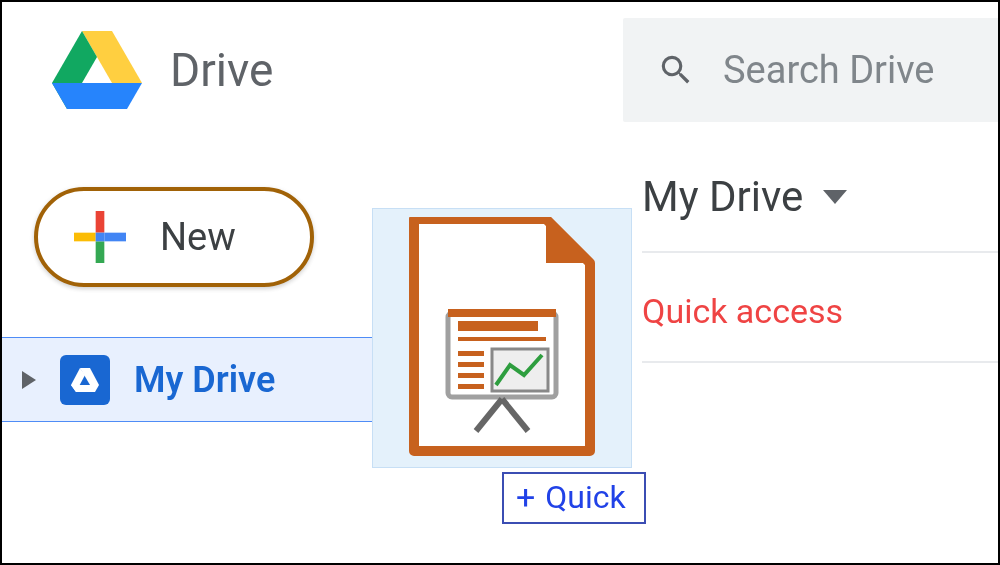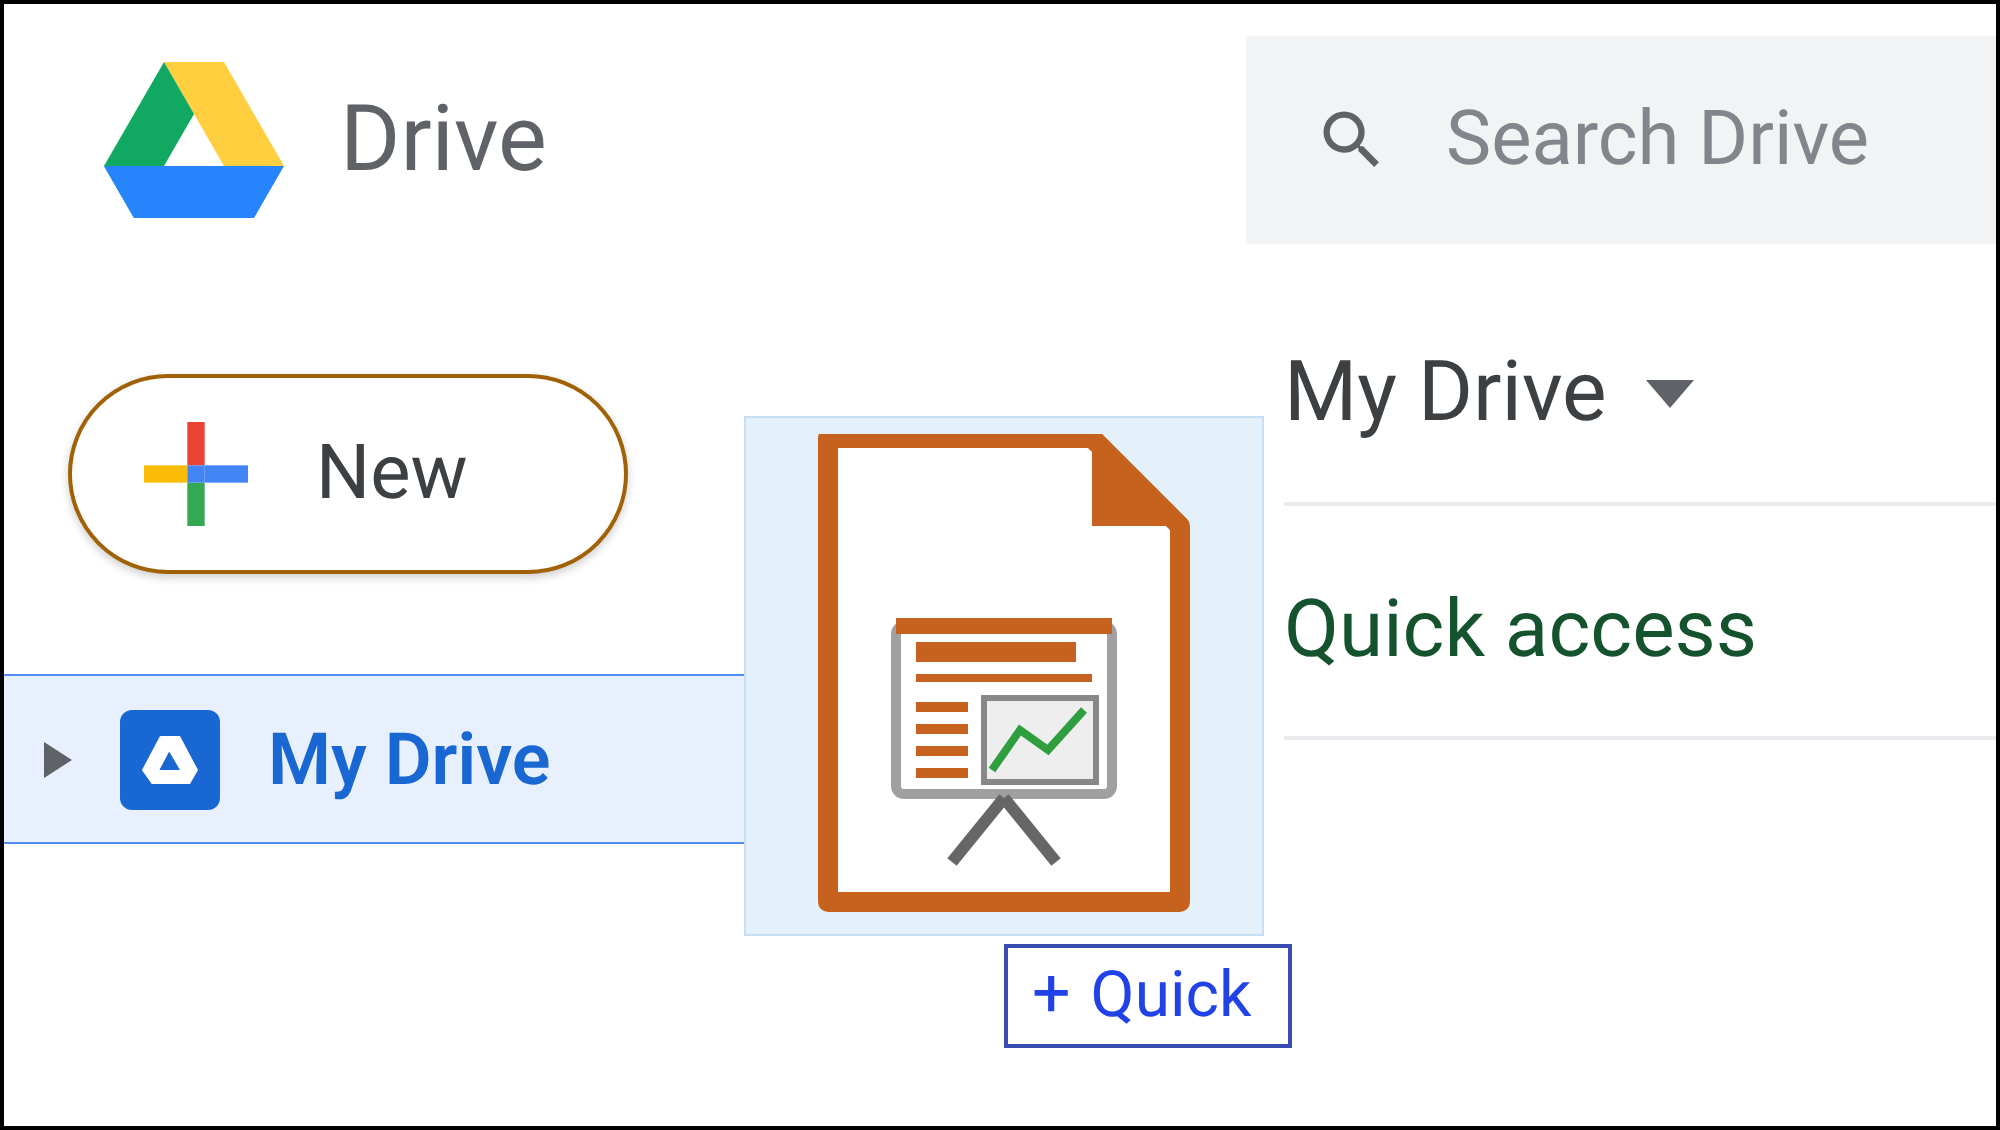--- a/index.html
+++ b/index.html
@@ -53,21 +53,21 @@
   .sidebar {
     position: absolute;
     left: 0;
     top: 185px;
     width: 615px;
   }
 
   .new-button {
     margin-left: 32px;
     background: #fff;
-    border: 2px solid #a16207;
+    border: 4px solid #a16207;
     border-radius: 60px;
     height: 100px;
     width: 280px;
     display: flex;
     align-items: center;
     gap: 34px;
     padding-left: 36px;
     box-shadow: 0 2px 4px rgba(0,0,0,0.15), 0 1px 6px rgba(0,0,0,0.05);
     cursor: pointer;
   }
@@ -145,22 +145,22 @@
     border-left: 12px solid transparent;
     border-right: 12px solid transparent;
     border-top: 14px solid #5f6368;
   }
   .quick-access {
     padding-top: 38px;
     padding-bottom: 30px;
     border-bottom: 2px solid #e8eaed;
   }
   .quick-access-label {
-    font-size: 40px;
-    color: #14532d;
+    font-size: 34px;
+    color: #ef4444;
   }
 
   
   .drag-ghost {
     position: absolute;
     left: 370px;
     top: 206px;
     width: 260px;
     height: 260px;
     background: #e4f1fb;

